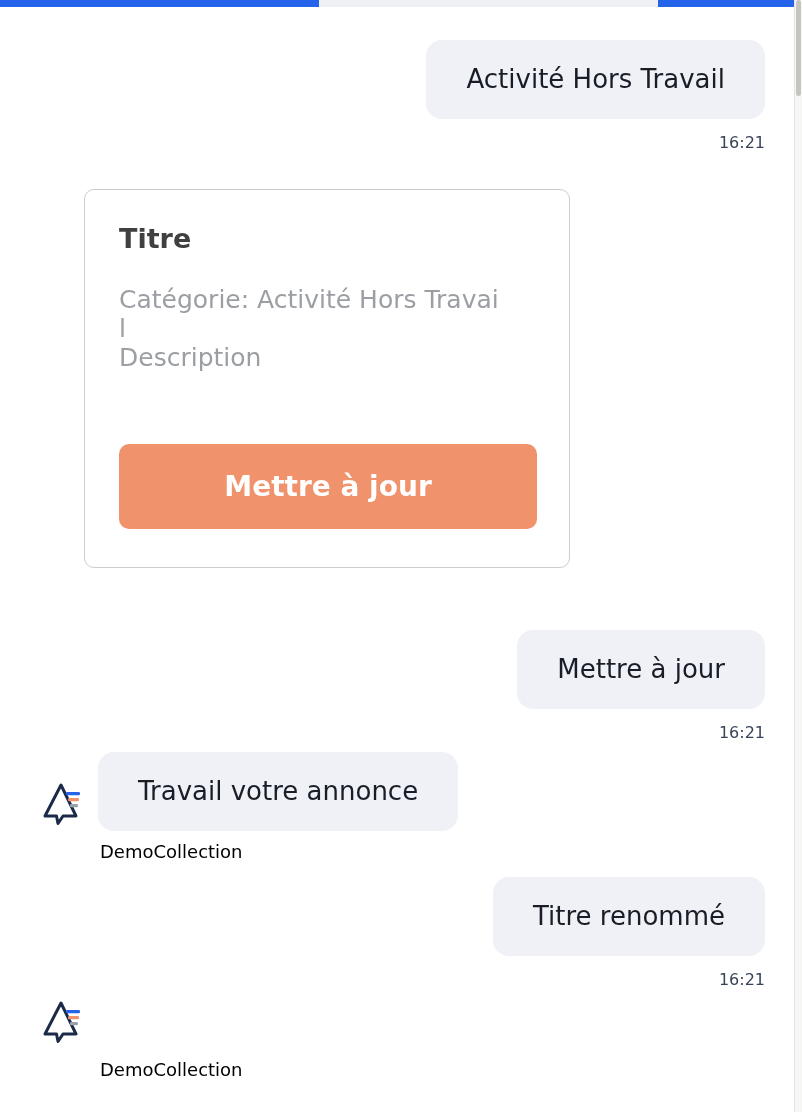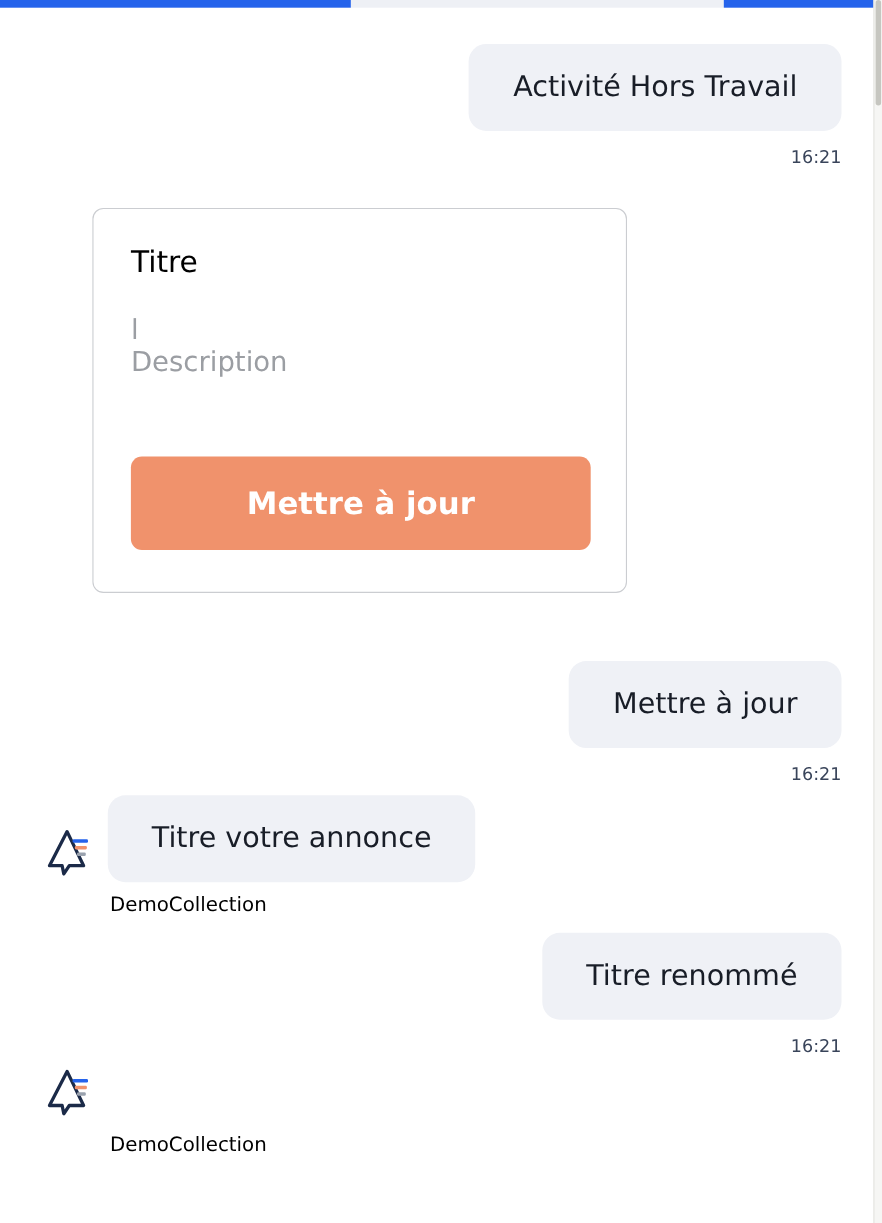--- a/index.html
+++ b/index.html
@@ -29,21 +29,21 @@
     text-align:right;padding-right:37px;margin-top:12px;
     font-size:16px;line-height:24px;color:#39445a;font-weight:500;
   }
 
   
   .card{
     box-sizing:border-box;margin:34px 0 0 84px;width:486px;
     border:1px solid #cbcdd1;border-radius:10px;background:#ffffff;
     padding:33px 34px 38px 34px;
   }
-  .card-title{font-size:27px;line-height:32px;color:#000000;}
+  .card-title{font-size:27px;line-height:32px;color:#404040;font-weight:bold;}
   .card-body{margin-top:30px;font-size:25px;line-height:29px;color:#9b9ea3;}
   .card-body .nowrap{white-space:nowrap;}
   .card-button{
     display:block;margin-top:72px;width:418px;height:85px;
     background:#f0926c;border:none;border-radius:10px;cursor:pointer;
     color:#ffffff;font-size:28px;font-weight:bold;
     font-family:"DejaVu Sans","Liberation Sans",sans-serif;
   }
 
   
@@ -79,41 +79,42 @@
   <div class="chat">
 
     <div class="row-user mt-m1">
       <div class="bubble">Activité Hors Travail</div>
     </div>
     <div class="timestamp">16:21</div>
 
     <div class="card">
       <div class="card-title">Titre</div>
       <div class="card-body">
+        <div class="nowrap">Catégorie: Activité Hors Travai</div>
         <div>l</div>
         <div>Description</div>
       </div>
       <button class="card-button">Mettre à jour</button>
     </div>
 
     <div class="row-user mt-m2">
       <div class="bubble">Mettre à jour</div>
     </div>
     <div class="timestamp">16:21</div>
 
     <div class="row-bot">
       <span class="bot-icon">
         <svg width="38" height="46" viewBox="0 0 38 46">
           <path d="M19 4 L34 35 H21 L16 42.5 L14.5 35 H3 Z" fill="none" stroke="#1b2a48" stroke-width="3" stroke-linejoin="round" stroke-linecap="round"></path>
           <rect x="24" y="11" width="14" height="3.2" rx="1.2" fill="#2563eb"></rect>
           <rect x="26" y="17" width="11" height="3.2" rx="1.2" fill="#f0926c"></rect>
           <rect x="28" y="23" width="8" height="3.2" rx="1.2" fill="#9aa2ae"></rect>
         </svg>
       </span>
-      <div class="bubble">Titre votre annonce</div>
+      <div class="bubble">Travail votre annonce</div>
     </div>
     <div class="sender">DemoCollection</div>
 
     <div class="row-user mt-m4">
       <div class="bubble">Titre renommé</div>
     </div>
     <div class="timestamp">16:21</div>
 
     <div class="row-bot">
       <span class="bot-icon">

